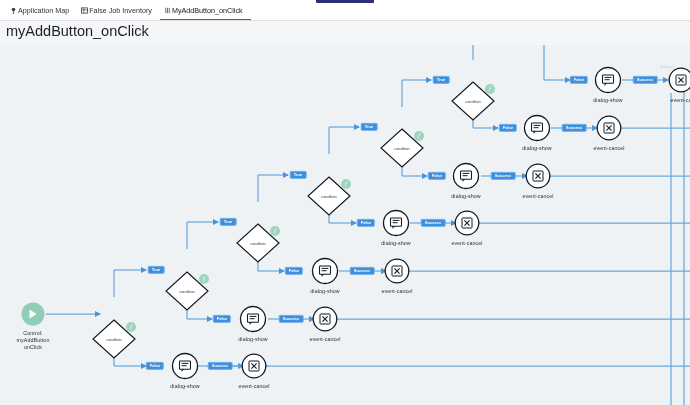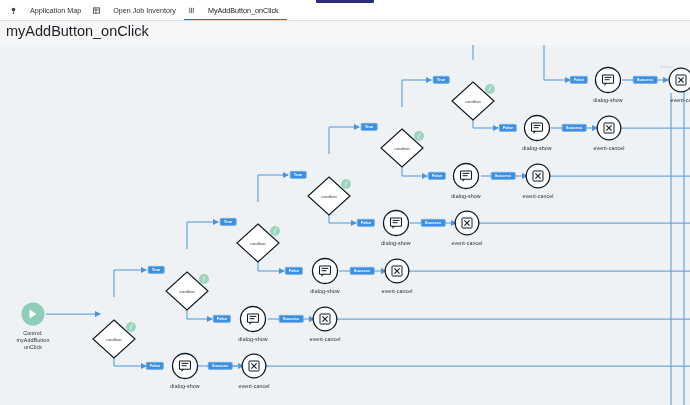--- a/index.html
+++ b/index.html
@@ -24,21 +24,21 @@
   }
 
   
   .tabbar {
     position: absolute; left: 0; top: 3px; width: 690px; height: 18px;
     background: #ffffff; border-bottom: 1px solid #dcdfe3;
     display: flex; align-items: flex-end; padding-left: 6px;
     z-index: 30;
   }
   .tab {
-    display: flex; align-items: center; gap: 13px;
+    display: flex; align-items: center; gap: 1px;
     height: 17px; padding: 0 8px 2px 4px;
     font-size: 7.2px; color: #2c3138; white-space: nowrap;
     cursor: pointer;
   }
   .tab.active { border-bottom: 1.6px solid #1f6fb5; color: #11161c; }
   .tab .tic { width: 7px; height: 7px; display: block; flex: 0 0 auto; }
 
   
   .canvas {
     position: absolute; left: 0; top: 21px; width: 690px; height: 384px;
@@ -352,21 +352,21 @@
         <circle cx="6" cy="4.4" r="3.1" fill="#3a4049"></circle>
         <path d="M6,7 L4.6,11.4 L7.4,11.4 z" fill="#3a4049"></path>
       </svg>
       <span>Application Map</span>
     </div>
     <div class="tab">
       <svg class="tic" viewBox="0 0 12 12">
         <rect x="1" y="1.5" width="10" height="9" fill="none" stroke="#3a4049" stroke-width="1.4"></rect>
         <path d="M1,5 L11,5 M5,1.5 L5,10.5" stroke="#3a4049" stroke-width="1.2"></path>
       </svg>
-      <span>Open Job Inventory</span>
+      <span>False Job Inventory</span>
     </div>
     <div class="tab active">
       <svg class="tic" viewBox="0 0 12 12">
         <path d="M3,1.4 L3,10.6 M6,1.4 L6,10.6 M9,1.4 L9,10.6" stroke="#3a4049" stroke-width="1.3"></path>
       </svg>
       <span>MyAddButton_onClick</span>
     </div>
   </div>
 
   <div class="top-sliver">

